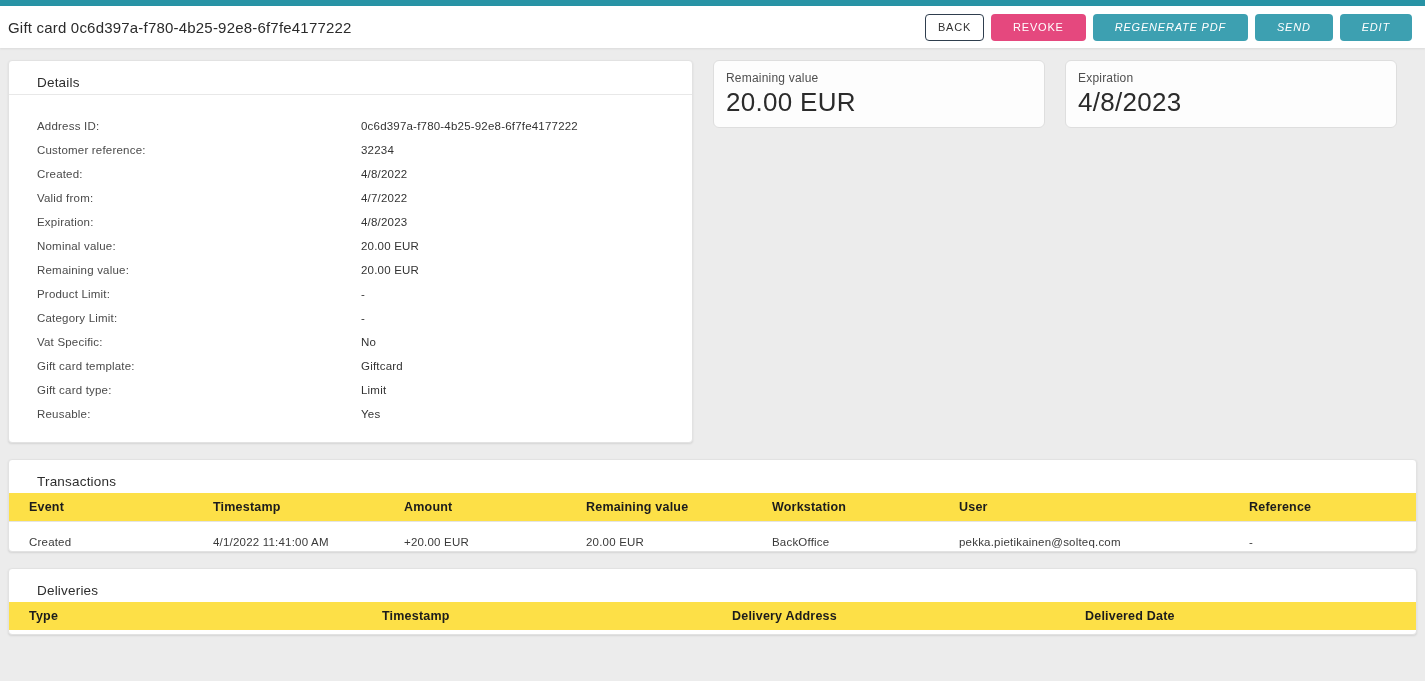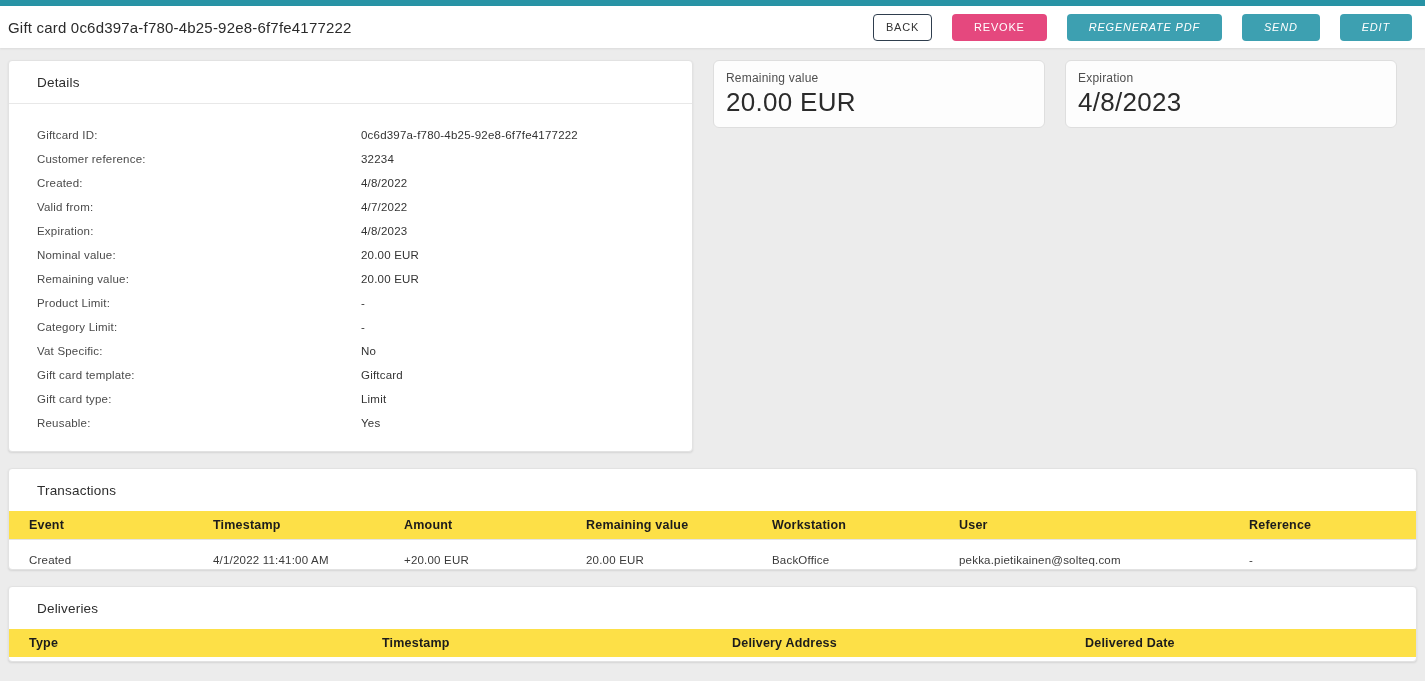--- a/index.html
+++ b/index.html
@@ -18,21 +18,21 @@
     height: 42px; background: #ffffff;
     display: flex; align-items: center;
     padding: 0 13px 0 8px;
     box-shadow: 0 1px 2px rgba(0,0,0,0.08);
     position: relative; z-index: 2;
   }
   .page-title {
     font-size: 15px; font-weight: 500; color: #2b2b2b;
     letter-spacing: 0.2px;
   }
-  .header-actions { margin-left: auto; display: flex; gap: 20px; }
+  .header-actions { margin-left: auto; display: flex; gap: 7px; }
   .btn {
     font-family: "Liberation Sans", sans-serif;
     font-size: 11px; font-weight: 500; letter-spacing: 0.8px;
     text-transform: uppercase;
     border: none; border-radius: 4px;
     padding: 8px 22px; cursor: pointer;
     color: #ffffff; line-height: 1;
   }
   .btn-outline {
     background: #ffffff; color: #333;
@@ -49,21 +49,21 @@
   .panel {
     background: #ffffff;
     border: 1px solid #e2e2e2;
     border-radius: 4px;
     box-shadow: 0 1px 2px rgba(0,0,0,0.10);
   }
 
   
   .details-panel { width: 685px; flex: none; }
   .panel-header {
-    padding: 14px 28px 13px 28px;
+    padding: 14px 28px 4px 28px;
     font-size: 13.5px; color: #2d2d2d; letter-spacing: 0.2px;
   }
   .details-panel .panel-header { border-bottom: 1px solid #e8e8e8; }
   .details-body { padding: 19px 28px 16px 28px; }
   .detail-row {
     display: grid; grid-template-columns: 324px 1fr;
     height: 24px; align-items: center;
   }
   .detail-label { font-size: 11.5px; color: #4a4a4a; letter-spacing: 0.2px; }
   .detail-value { font-size: 11.5px; color: #333; letter-spacing: 0.2px; }
@@ -115,21 +115,21 @@
 </div>
 
 <div class="main">
 
   <div class="top-section">
 
     <div class="panel details-panel">
       <div class="panel-header">Details</div>
       <div class="details-body">
         <div class="detail-row">
-          <span class="detail-label">Giftcard ID:</span>
+          <span class="detail-label">Address ID:</span>
           <span class="detail-value">0c6d397a-f780-4b25-92e8-6f7fe4177222</span>
         </div>
         <div class="detail-row">
           <span class="detail-label">Customer reference:</span>
           <span class="detail-value">32234</span>
         </div>
         <div class="detail-row">
           <span class="detail-label">Created:</span>
           <span class="detail-value">4/8/2022</span>
         </div>

